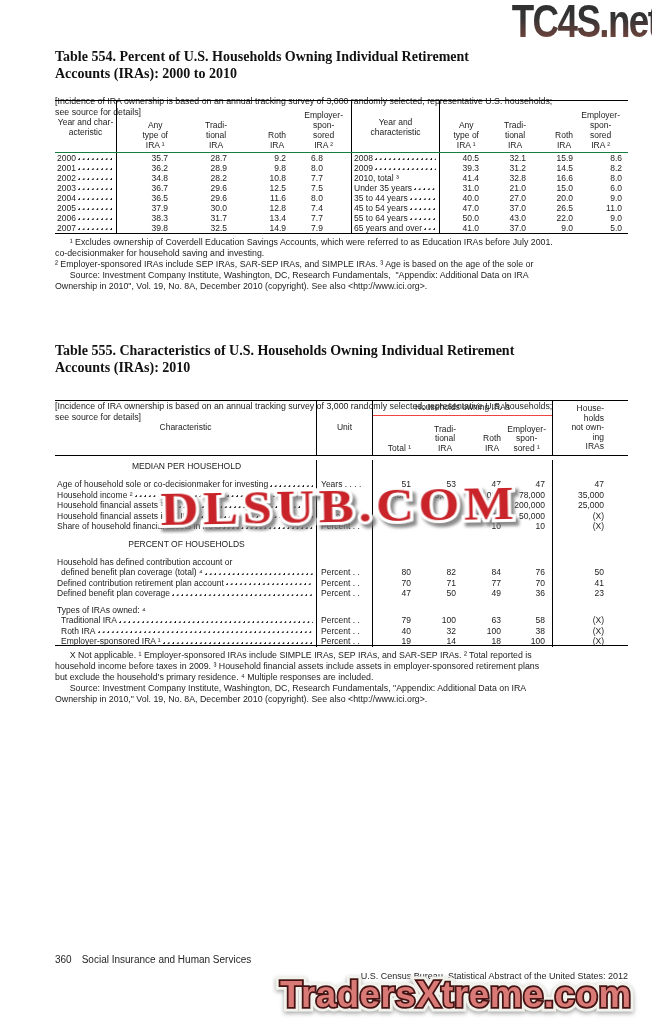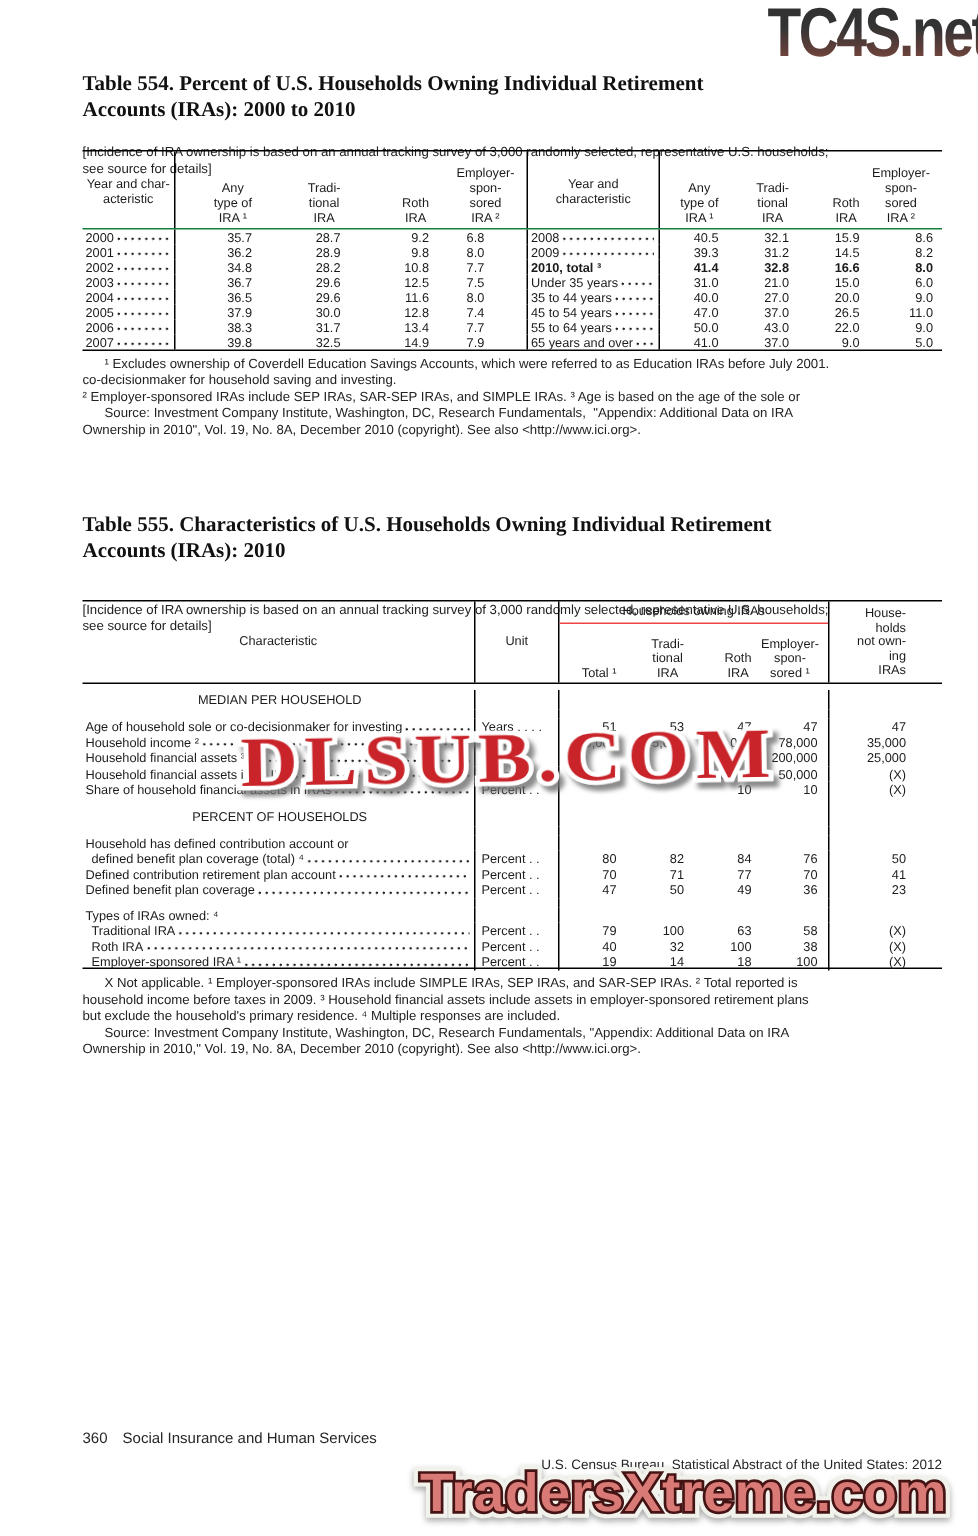--- a/index.html
+++ b/index.html
@@ -25,21 +25,21 @@
     left:55px; width:580px;
     font-size:8.8px; line-height:11px; color:#222;
   }
   .footnotes .fn-line { white-space:pre; }
 
   
   .dtable { left:55px; width:573px; border-top:1px solid #000; border-bottom:1px solid #000; }
   .cell { overflow:hidden; }
   .bR { border-right:1px solid #000; }
   .num { text-align:right; padding-right:8px; }
-  .bold { font-weight:bold;gap:45px; }
+  .bold { font-weight:normal;gap:45px; }
   .lblflex { display:flex; align-items:flex-end; }
   .lbltxt { white-space:nowrap; }
   .leader {
     flex:1 1 auto; min-width:4px; margin:0 3px 0 2px; height:10px;
     background-image:radial-gradient(circle at 1.2px 1.2px, #1b1b1b 0.75px, transparent 1px);
     background-size:4.6px 3px; background-repeat:repeat-x; background-position:0 72%;
     align-self:flex-end;
   }
 
   

